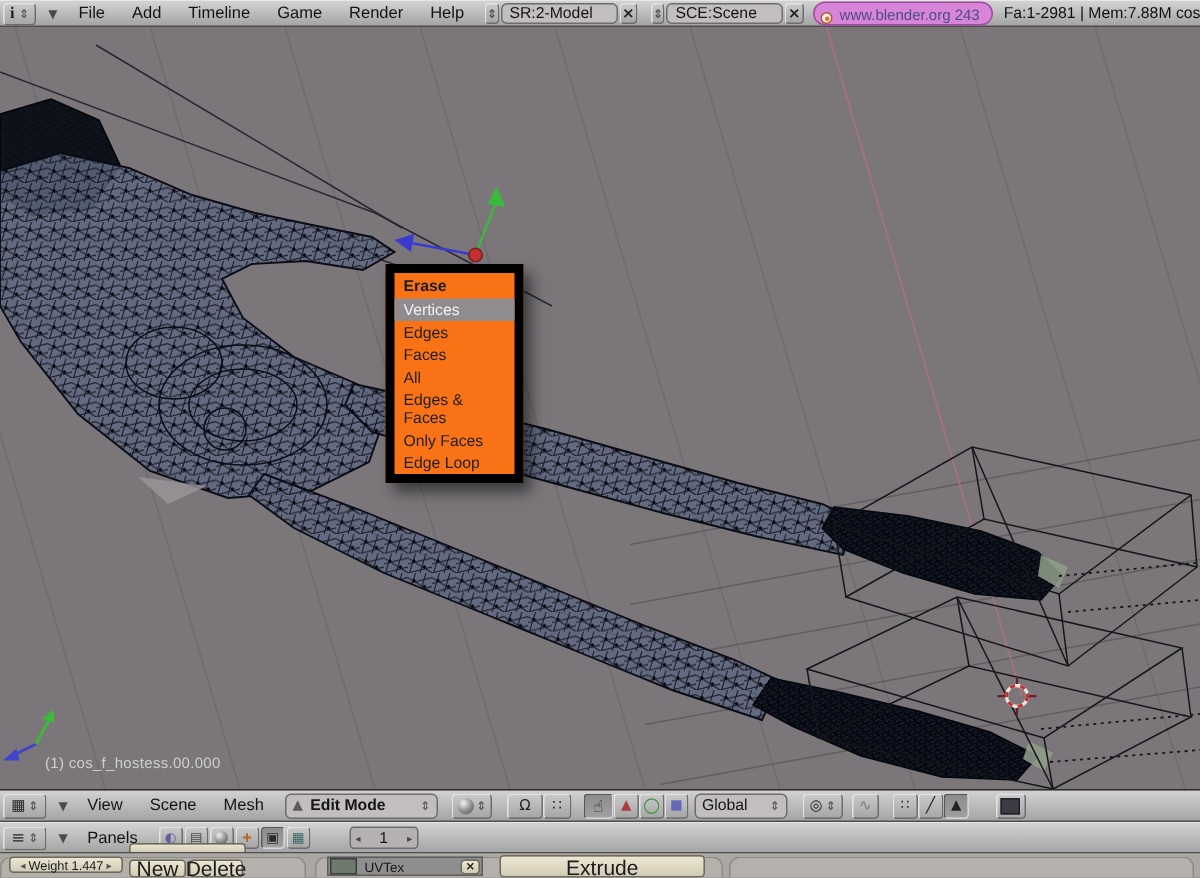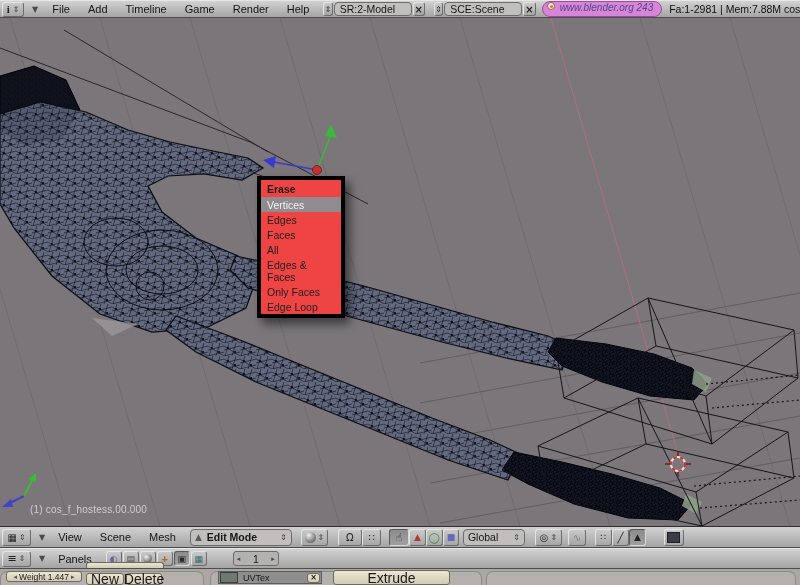--- a/index.html
+++ b/index.html
@@ -20,33 +20,33 @@
        display:flex;align-items:center;justify-content:center;color:#222;box-sizing:border-box;}
   .pressed{background:linear-gradient(#8c8c8c,#a0a0a0);border-top-color:#585858;
        border-left-color:#585858;border-bottom-color:#d6d6d6;border-right-color:#d6d6d6;}
   .ddown{background:#c2bebe;border:1px solid #6c6c6c;border-radius:4px;display:flex;
        align-items:center;box-sizing:border-box;color:#141414;}
   .collapse{font-size:8px;color:#4a4a4a;margin-left:8px;}
   .xbtn{width:15px;height:14px;font-size:10px;font-weight:bold;margin-left:1px;}
   .tinybrowse{width:11px;height:14px;font-size:8px;margin-left:5px;color:#333;}
   #stats{font-size:10.5px;color:#101010;margin-left:7px;white-space:nowrap;overflow:hidden;}
   #badge{margin-left:6px;height:14px;border-radius:8px;background:#d884d8;
-        border:1px solid #9c4e9c;display:flex;align-items:flex-start;padding:0 8px 0 4px;font-style:italic;}
+        border:1px solid #9c4e9c;display:flex;align-items:flex-end;padding:0 8px 0 4px;}
   #badge .dot{width:8px;height:8px;border-radius:50%;background:#f5f0ee;border:1px solid #b05a28;
         box-sizing:border-box;margin-right:5px;position:relative;}
   #badge .dot::after{content:"";position:absolute;left:2px;top:2px;width:3px;height:3px;
         border-radius:50%;background:#d8742e;}
   #badge span.txt{font-size:10px;color:#4c4c86;white-space:nowrap;}
   
   #viewport{position:absolute;top:18px;left:0;width:800px;height:508px;background:#7a767a;overflow:hidden;}
   #viewport svg{position:absolute;left:0;top:0;}
   #obj-label{position:absolute;left:30px;top:486px;font-size:10px;color:#cfcfcf;letter-spacing:.2px;}
   
-  #erase-menu{position:absolute;left:257px;top:158px;width:80px;background:#ef4444;
-        border:4px solid #000000;box-shadow:5px 6px 9px rgba(0,0,0,.5);z-index:5;}
+  #erase-menu{position:absolute;left:257px;top:158px;width:80px;background:#f97316;
+        border:6px solid #000000;box-shadow:5px 6px 9px rgba(0,0,0,.5);z-index:5;}
   .pm-title{font-size:10.5px;font-weight:bold;color:#1c1c1c;padding:3px 6px 2px;}
   .pm-item{font-size:10.5px;color:#1e1e1e;padding:2px 6px 1px;line-height:12px;cursor:default;}
   .pm-item.hl{background:#8f8b8f;color:#f2f2f2;}
   
   .mode-dd{height:17px;width:102px;margin-left:5px;padding:0 4px;font-size:10.5px;}
   .mode-dd .tri{color:#5a5a5a;font-size:9px;margin-right:5px;}
   .mode-dd .lbl{flex:1;font-weight:bold;}
   .ud{font-size:8px;color:#444;}
   .sphere{width:11px;height:11px;border-radius:50%;
         background:radial-gradient(circle at 35% 30%,#f2f2f2,#8a8a8a 55%,#4e4e4e);}
@@ -313,15 +313,15 @@
       <span>Weight 1.447</span>
       <span class="glyph" style="font-size:7px;color:#555;margin-left:2px;">▸</span>
     </div>
     <div class="cream" style="left:86px;top:4px;width:38px;height:12px;">New</div>
     <div class="cream" style="left:126px;top:4px;width:36px;height:12px;">Delete</div>
     <div id="uvtex-field">
       <span class="swatch"></span>
       <span class="lbl">UVTex</span>
       <span class="x cream glyph" style="position:static;">×</span>
     </div>
-    <div class="cream" style="left:333px;top:1px;width:117px;height:15px;">Extrude</div>
+    <div class="cream" style="left:333px;top:1px;width:137px;height:15px;">Extrude</div>
   </div>
 </div>
 
 </body></html>

